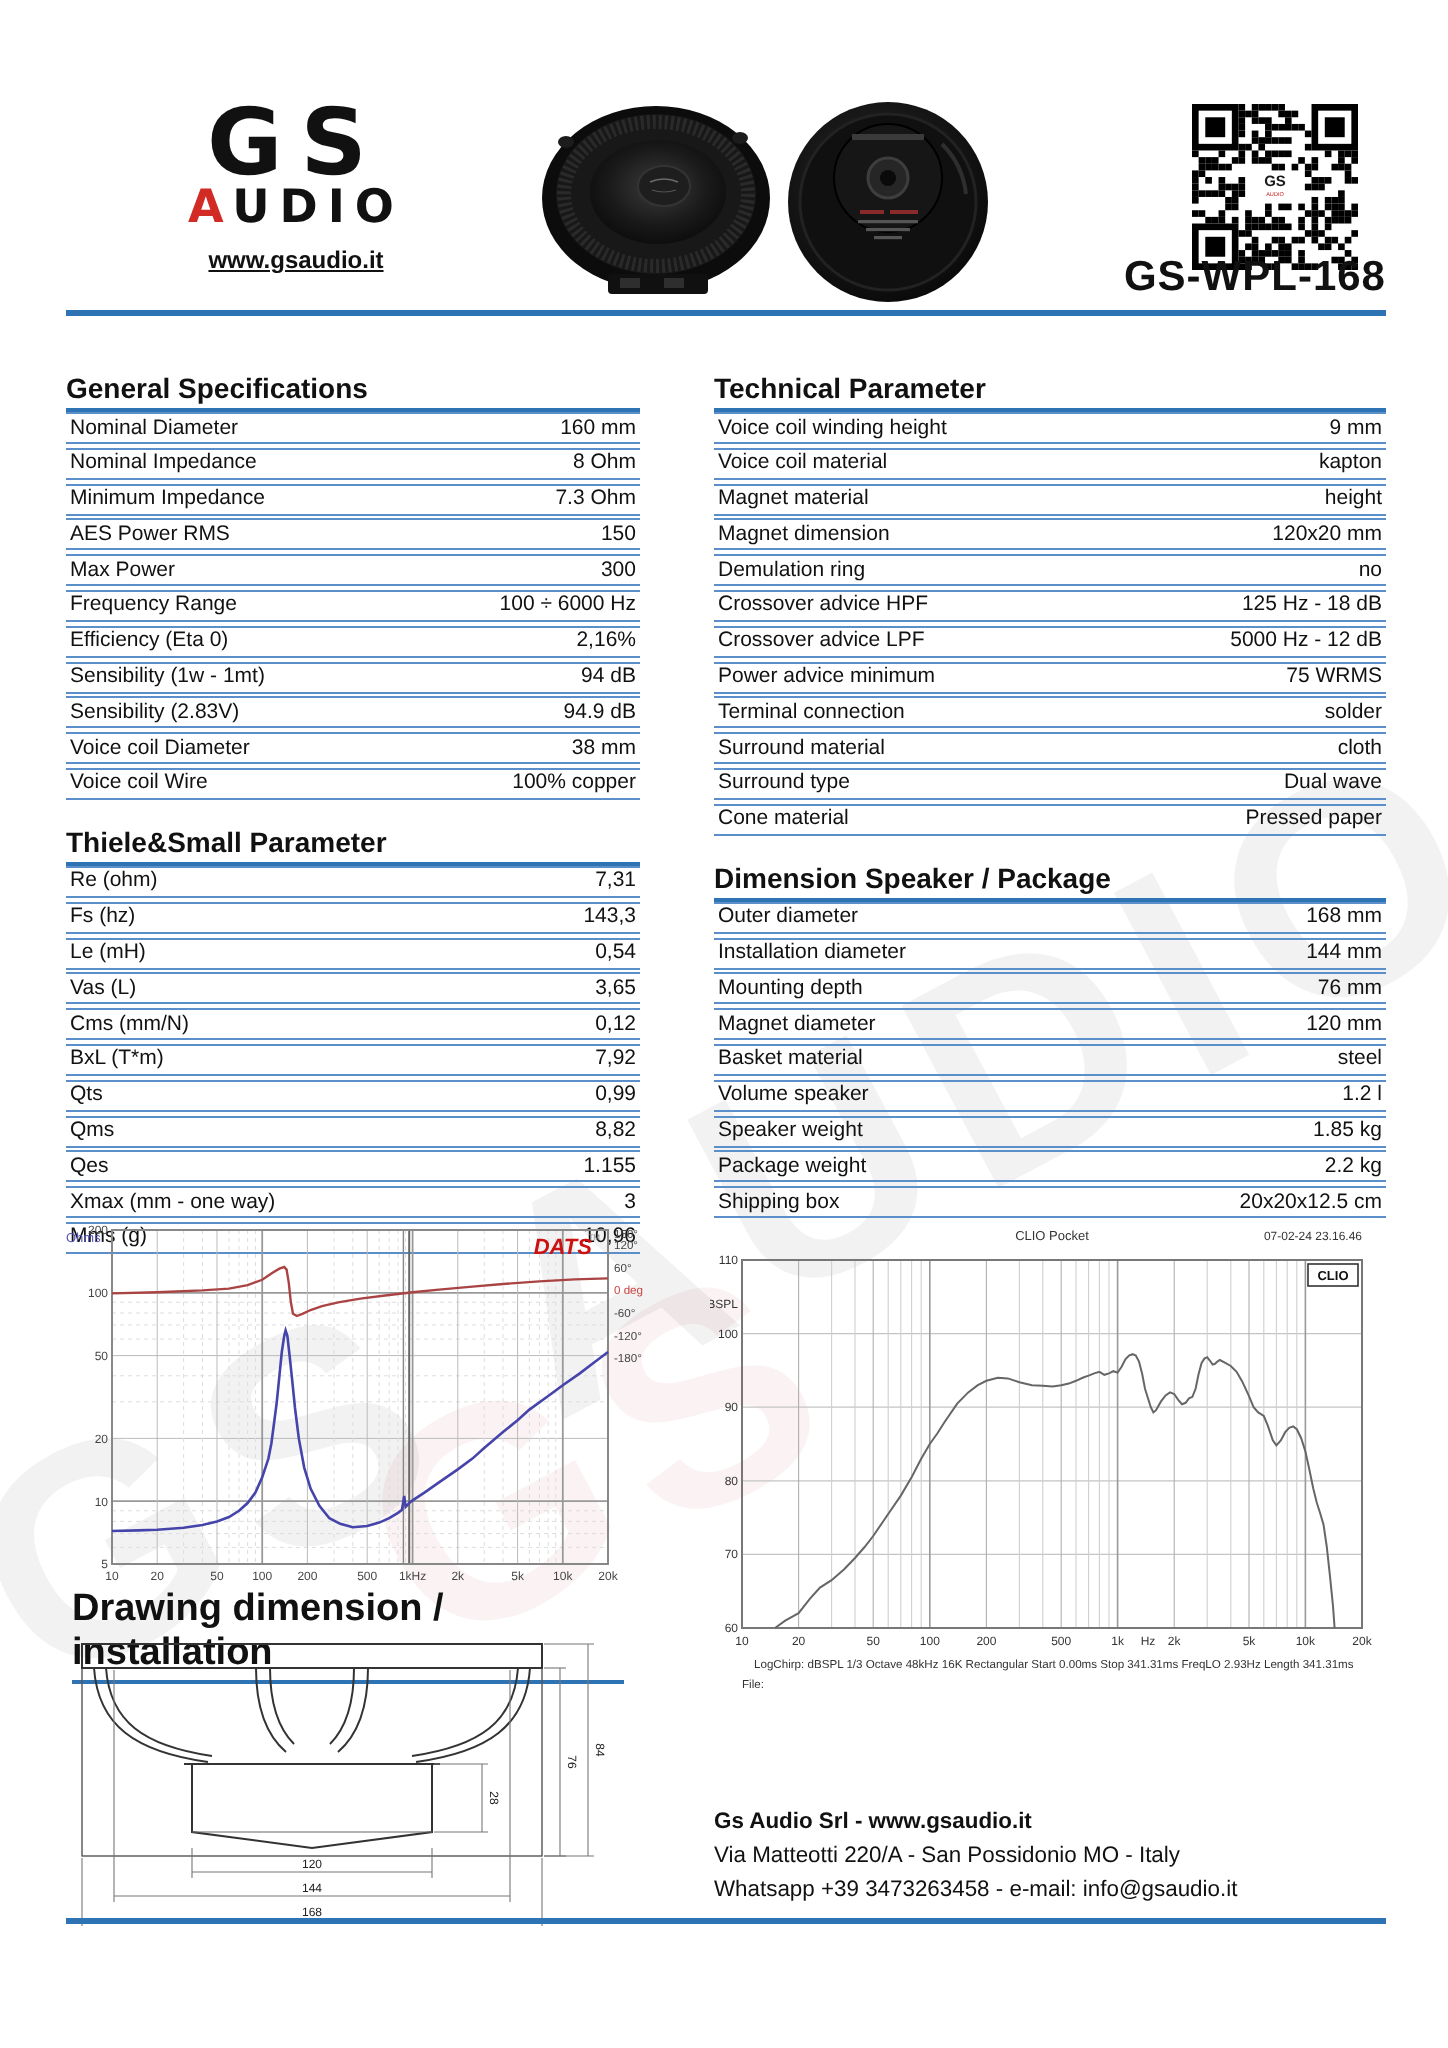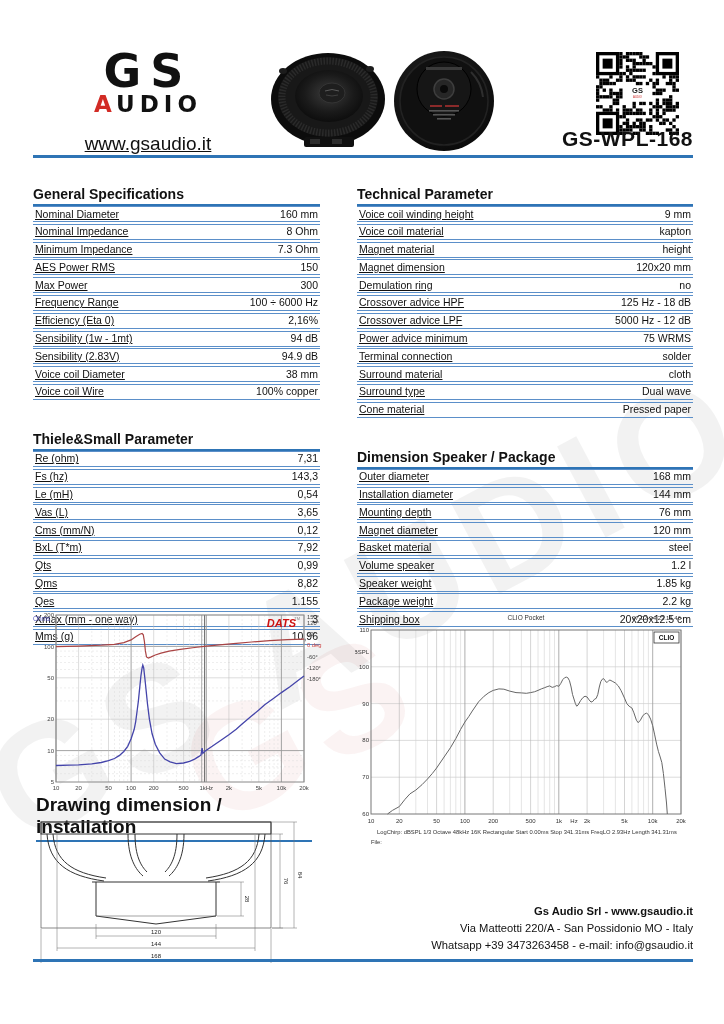--- a/index.html
+++ b/index.html
@@ -9,50 +9,50 @@
   
   .watermark { position:absolute; font-weight:900; color:rgba(130,130,130,0.10); white-space:nowrap; pointer-events:none; letter-spacing:12px; }
   .wm1 { font-size:150px; left:-50px; top:520px; transform:rotate(-28deg); }
   .wm2 { font-size:150px; left:180px; top:640px; transform:rotate(-28deg); color:rgba(200,80,80,0.07); }
 
   
   .logo { position:absolute; left:52px; top:50px; width:192px; text-align:center; }
   .logo-gs { font-size:46px; font-weight:900; letter-spacing:9px; line-height:42px; font-family:"DejaVu Sans", sans-serif; }
   .logo-audio { font-size:23px; font-weight:900; letter-spacing:5px; line-height:25px; font-family:"DejaVu Sans", sans-serif; }
   .logo-audio .red-a { color:#d22b25; }
-  .logo-url { font-size:19px; font-weight:normal; text-decoration:underline; margin-top:16px; }
+  .logo-url { font-size:12px; font-weight:bold; text-decoration:underline; margin-top:6px; }
   .photos { position:absolute; left:266px; top:47px; }
   .qr { position:absolute; left:596px; top:52px; width:83px; height:83px; }
   .product-title { position:absolute; left:380px; top:127px; width:313px; text-align:right; font-size:21px; font-weight:bold; letter-spacing:0.5px; }
   .rule { position:absolute; background:#2e74b5; height:3px; width:660px; left:33px; }
   .rule-top { top:155px; }
   .rule-bottom { top:959px; }
 
   
   .col { position:absolute; top:186px; }
   .col-left { left:33px; width:287px; }
   .col-right { left:357px; width:336px; }
-  .section { margin-bottom:31px; }
+  .section { margin-bottom:13px; }
   .section-title { font-size:14px; font-weight:bold; border-bottom:2.5px solid #2e74b5; padding-bottom:2px; }
   .spec-row { display:flex; justify-content:space-between; border-top:1px solid #5b8fc9; border-bottom:1px solid #5b8fc9; padding:1.5px 2px 1px 2px; font-size:10.5px; line-height:11.5px; }
   .spec-row + .spec-row { margin-top:1.8px; }
-  .spec-label { text-align:left;text-decoration:underline; }
+  .spec-label { text-align:left; }
   .spec-value { text-align:left; }
 
   
   .chart { position:absolute; }
   #dats-wrap { left:30px; top:612px; width:308px; height:184px; }
   #clio-wrap { left:355px; top:610px; width:340px; height:244px; }
 
   
   .drawing-title { position:absolute; left:36px; top:794px; width:276px; font-size:19px; font-weight:bold; border-bottom:2.5px solid #2e74b5; padding-bottom:2px; }
   .drawing { position:absolute; left:36px; top:818px; }
 
   
-  .footer { position:absolute; left:357px; top:903px; width:336px; text-align:right; font-size:11.2px; line-height:17px; }
+  .footer { position:absolute; left:357px; top:903px; width:336px; text-align:left; font-size:11.2px; line-height:17px; }
   .footer .f1 { font-weight:bold; }
 </style>
 </head>
 <body>
 
 <div class="page">
 
   <div class="watermark wm1">GS AUDIO</div>
   <div class="watermark wm2">GS</div>
 

